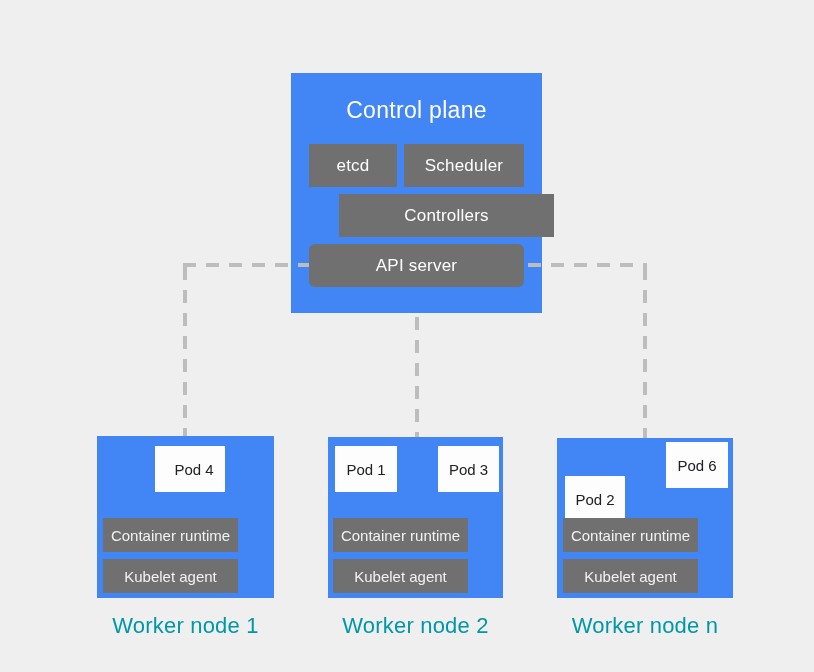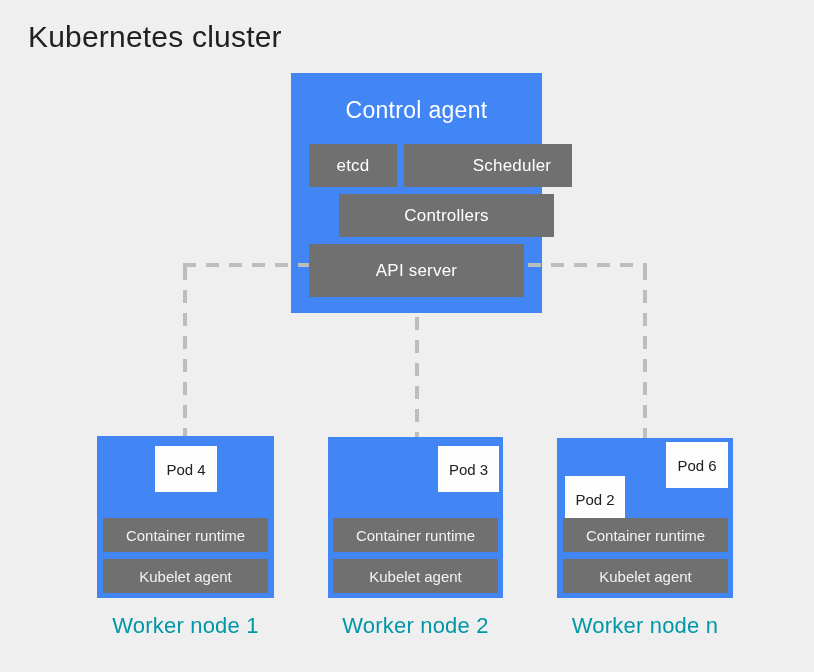--- a/index.html
+++ b/index.html
@@ -33,48 +33,48 @@
     position:absolute;top:24px;left:0;right:0;text-align:center;
     font-size:23px;color:var(--light-text);letter-spacing:.3px;
   }
   .comp{
     position:absolute;background:var(--component-gray);
     color:var(--light-text);font-size:17px;
     display:flex;align-items:center;justify-content:center;
     z-index:2;letter-spacing:.2px;
   }
   .cp-etcd {left:18px; top:71px;  width:88px;  height:43px;}
-  .cp-sched{left:113px;top:71px;  width:120px; height:43px;padding-left:48px;}
+  .cp-sched{left:113px;top:71px;  width:120px; height:43px;}
   .cp-ctrl {left:18px; top:121px; width:215px; height:43px;margin-left:30px;}
-  .cp-api  {left:18px; top:171px; width:215px; height:53px;}
+  .cp-api  {left:18px; top:171px; width:215px; height:43px;border-radius:6px;}
   
   .dash{position:absolute;z-index:1;}
   .dash.h{height:4px;background:repeating-linear-gradient(to right,var(--connector-dash) 0 13px,transparent 13px 23px);}
   .dash.v{width:4px; background:repeating-linear-gradient(to bottom,var(--connector-dash) 0 13px,transparent 13px 23px);}
   #dash-h {left:183px;top:263px;width:464px;}
   #dash-v1{left:183px;top:267px;height:169px;}
   #dash-v2{left:415px;top:317px;height:120px;}
   #dash-v3{left:643px;top:267px;height:171px;}
   
   .worker{position:absolute;background:var(--node-blue);z-index:2;}
   #worker-1{left:97px; top:436px;width:177px;height:162px;}
   #worker-2{left:328px;top:437px;width:175px;height:161px;}
   #worker-3{left:557px;top:438px;width:176px;height:160px;}
   .pod{
     position:absolute;width:62px;height:46px;
     background:var(--pod-white);color:#202124;font-size:15px;
     display:flex;align-items:center;justify-content:center;
   }
-  #worker-1 .pod.center{left:58px;top:10px;}
+  #worker-1 .pod.center{left:58px;top:10px;padding-left:8px;}
   #worker-2 .pod.left  {left:7px;  top:9px;}
   #worker-2 .pod.right {left:110px;top:9px;width:61px;}
   #worker-3 .pod.left  {left:8px;  top:5px;width:60px;margin-top:33px;}
   #worker-3 .pod.right {left:109px;top:4px;}
   .wcomp{
-    position:absolute;left:6px;width:165px;height:34px;
+    position:absolute;left:6px;width:135px;height:34px;
     background:var(--component-gray);color:#f2f2f2;font-size:15px;
     display:flex;align-items:center;justify-content:center;
   }
   #worker-2 .wcomp{left:5px;}
   .wcomp.runtime{bottom:46px;}
   .wcomp.kubelet{bottom:5px;}
   
   .wlabel{
     position:absolute;top:612px;text-align:center;
     font-size:22px;line-height:28px;color:var(--worker-label-teal);
@@ -82,42 +82,42 @@
   }
   #wlabel-1{left:97px; width:177px;text-align:center;}
   #wlabel-2{left:328px;width:175px;text-align:center;}
   #wlabel-3{left:557px;width:176px;}
 </style>
 </head>
 <body>
 
 <div class="stage">
 
-  <div class="title">Kubernetes cluster</div>
 
   <div class="cp">
-    <div class="cp-title">Control agent</div>
+    <div class="cp-title">Control plane</div>
     <div class="comp cp-etcd">etcd</div>
     <div class="comp cp-sched">Scheduler</div>
     <div class="comp cp-ctrl">Controllers</div>
     <div class="comp cp-api">API server</div>
   </div>
 
   <div class="dash h" id="dash-h"></div>
   <div class="dash v" id="dash-v1"></div>
   <div class="dash v" id="dash-v2"></div>
   <div class="dash v" id="dash-v3"></div>
 
   <div class="worker" id="worker-1">
     <div class="pod center">Pod 4</div>
     <div class="wcomp runtime">Container runtime</div>
     <div class="wcomp kubelet">Kubelet agent</div>
   </div>
 
   <div class="worker" id="worker-2">
+    <div class="pod left">Pod 1</div>
     <div class="pod right">Pod 3</div>
     <div class="wcomp runtime">Container runtime</div>
     <div class="wcomp kubelet">Kubelet agent</div>
   </div>
 
   <div class="worker" id="worker-3">
     <div class="pod left">Pod 2</div>
     <div class="pod right">Pod 6</div>
     <div class="wcomp runtime">Container runtime</div>
     <div class="wcomp kubelet">Kubelet agent</div>

